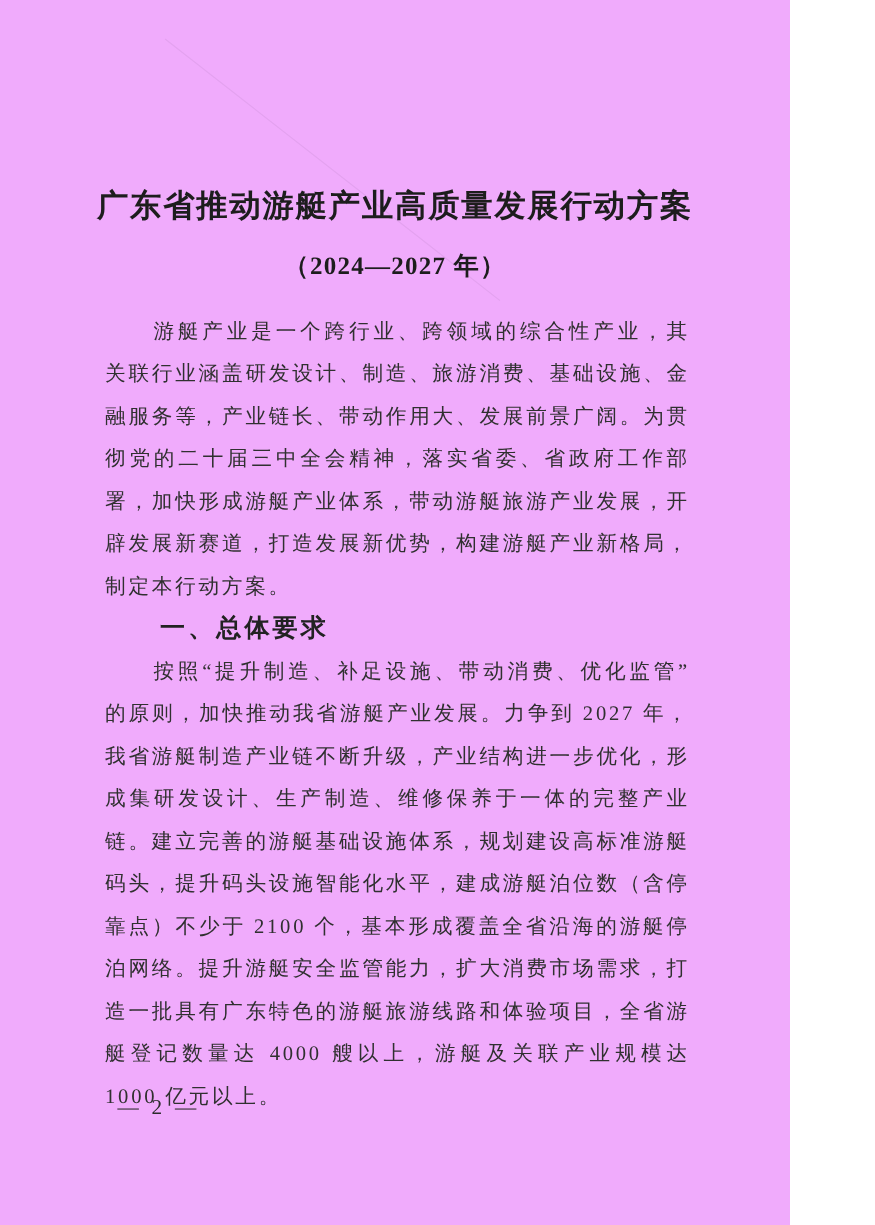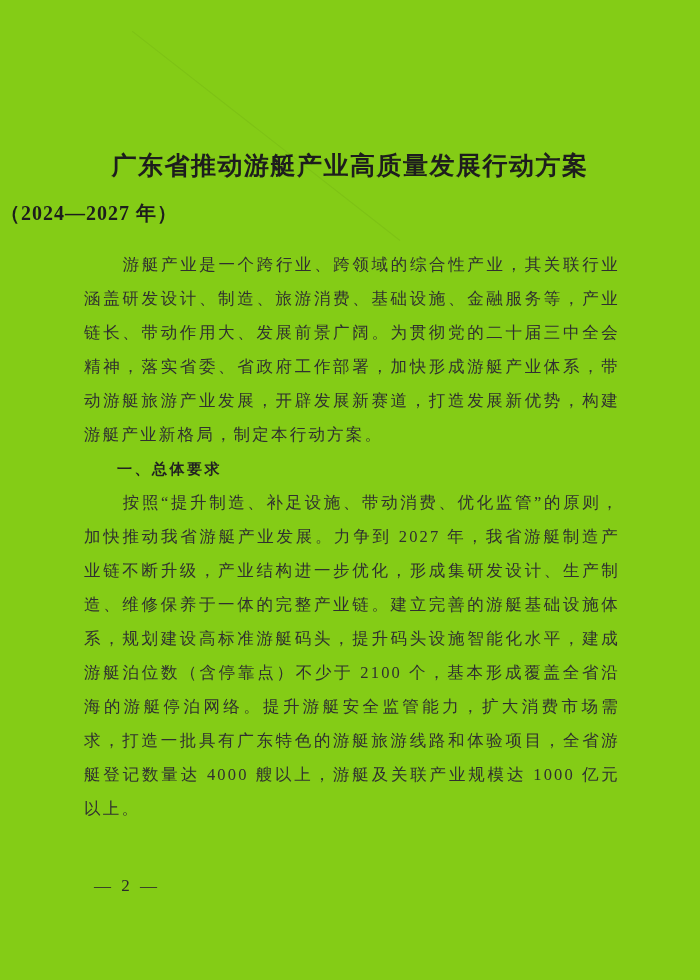--- a/index.html
+++ b/index.html
@@ -2,23 +2,23 @@
 <html lang="zh"><head>
 <meta charset="utf-8">
 <style>
   html, body {
     margin: 0;
     padding: 0;
     background: #ffffff;
   }
   .page {
     position: relative;
-    width: 700px;
+    width: 632px;
     height: 980px;
-    background: #84cc16;
+    background: #f0abfc;
     font-family: "Liberation Serif", serif;
     color: #2b2b2b;
     overflow: hidden;
   }
   .scan-artifact {
     position: absolute;
     left: 60px;
     top: 240px;
     width: 340px;
     height: 1px;
@@ -32,21 +32,21 @@
     padding: 148px 40px 0 40px;
     text-align: center;
     font-size: 25px;
     line-height: 36px;
     font-weight: 700;
     letter-spacing: 1.5px;
     color: #1d1d1d;
   }
   .doc-subtitle {
     margin-top: 14px;
-    text-align: left;
+    text-align: center;
     font-size: 20px;
     line-height: 30px;
     font-weight: 700;
     letter-spacing: 1px;
     color: #1d1d1d;
   }
   .doc-body {
     margin: 20px 80px 0 84px;
     font-size: 16.5px;
     line-height: 34px;
@@ -55,21 +55,21 @@
     color: #303030;
   }
   .doc-paragraph {
     margin: 0;
     text-indent: 2.35em;
   }
   .section-heading {
     margin: 0;
     text-indent: 2.2em;
     font-family: "Liberation Sans", sans-serif;
-    font-size: 15px;
+    font-size: 20px;
     line-height: 34px;
     font-weight: 700;
     letter-spacing: 2.5px;
     color: #222222;
   }
   .page-footer {
     position: absolute;
     left: 94px;
     bottom: 84px;
     font-size: 17px;

